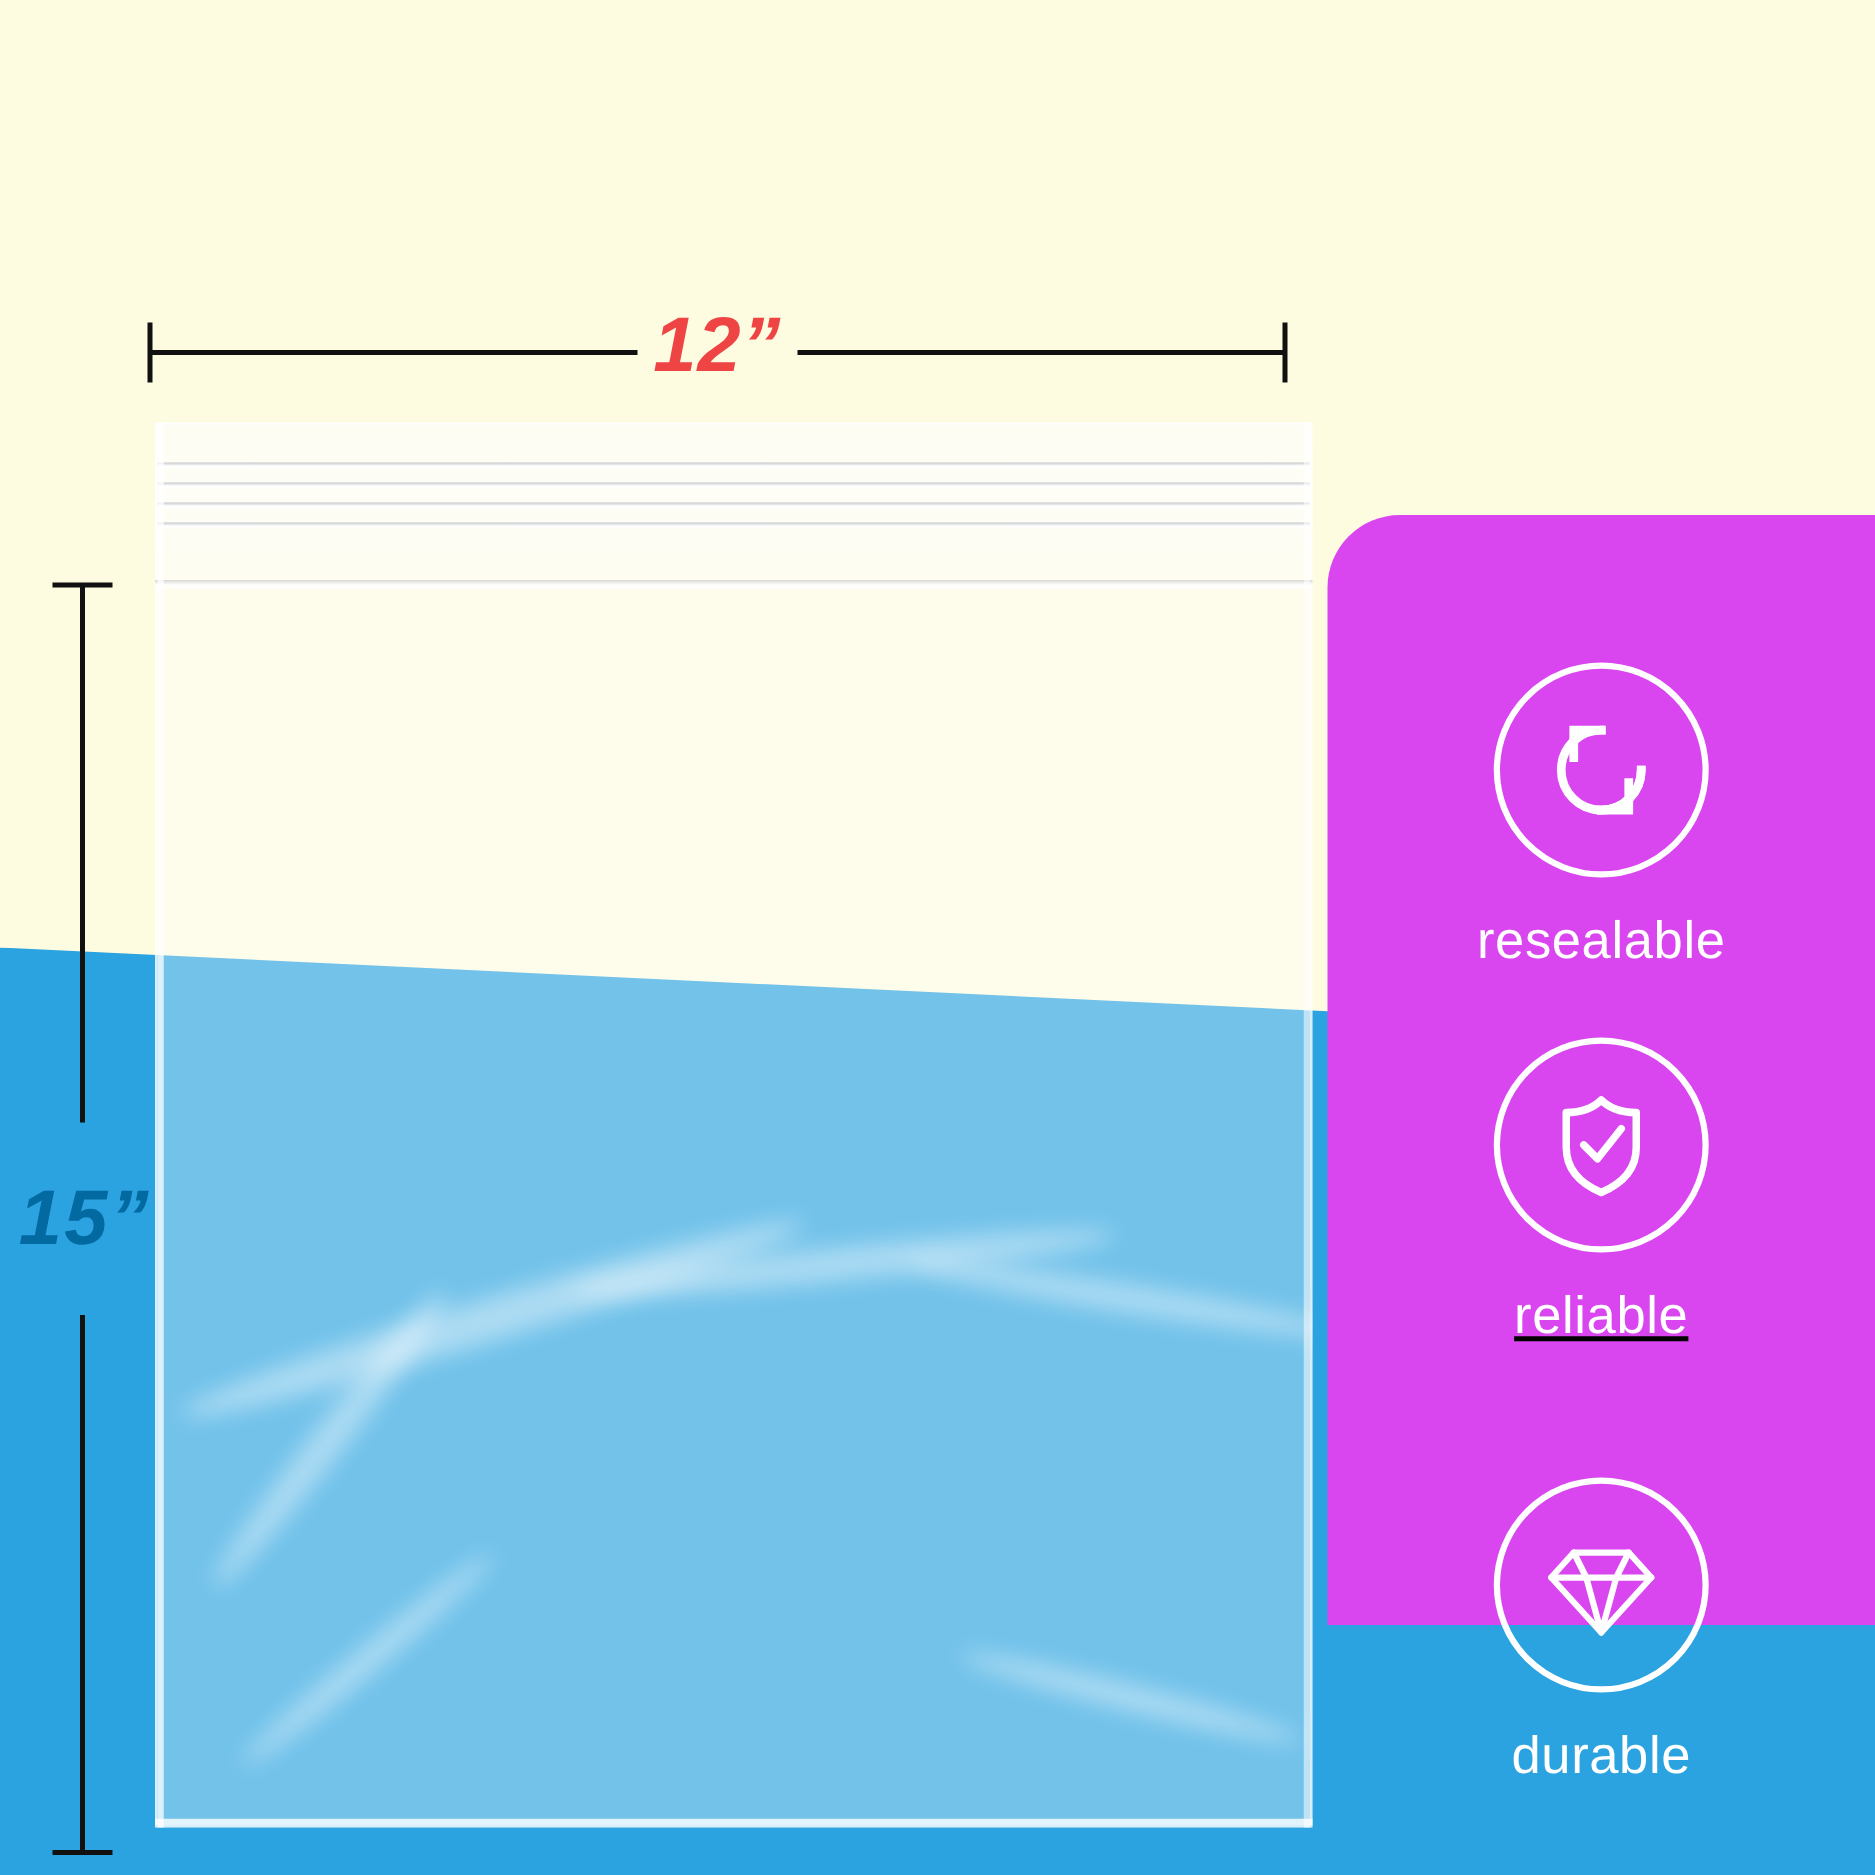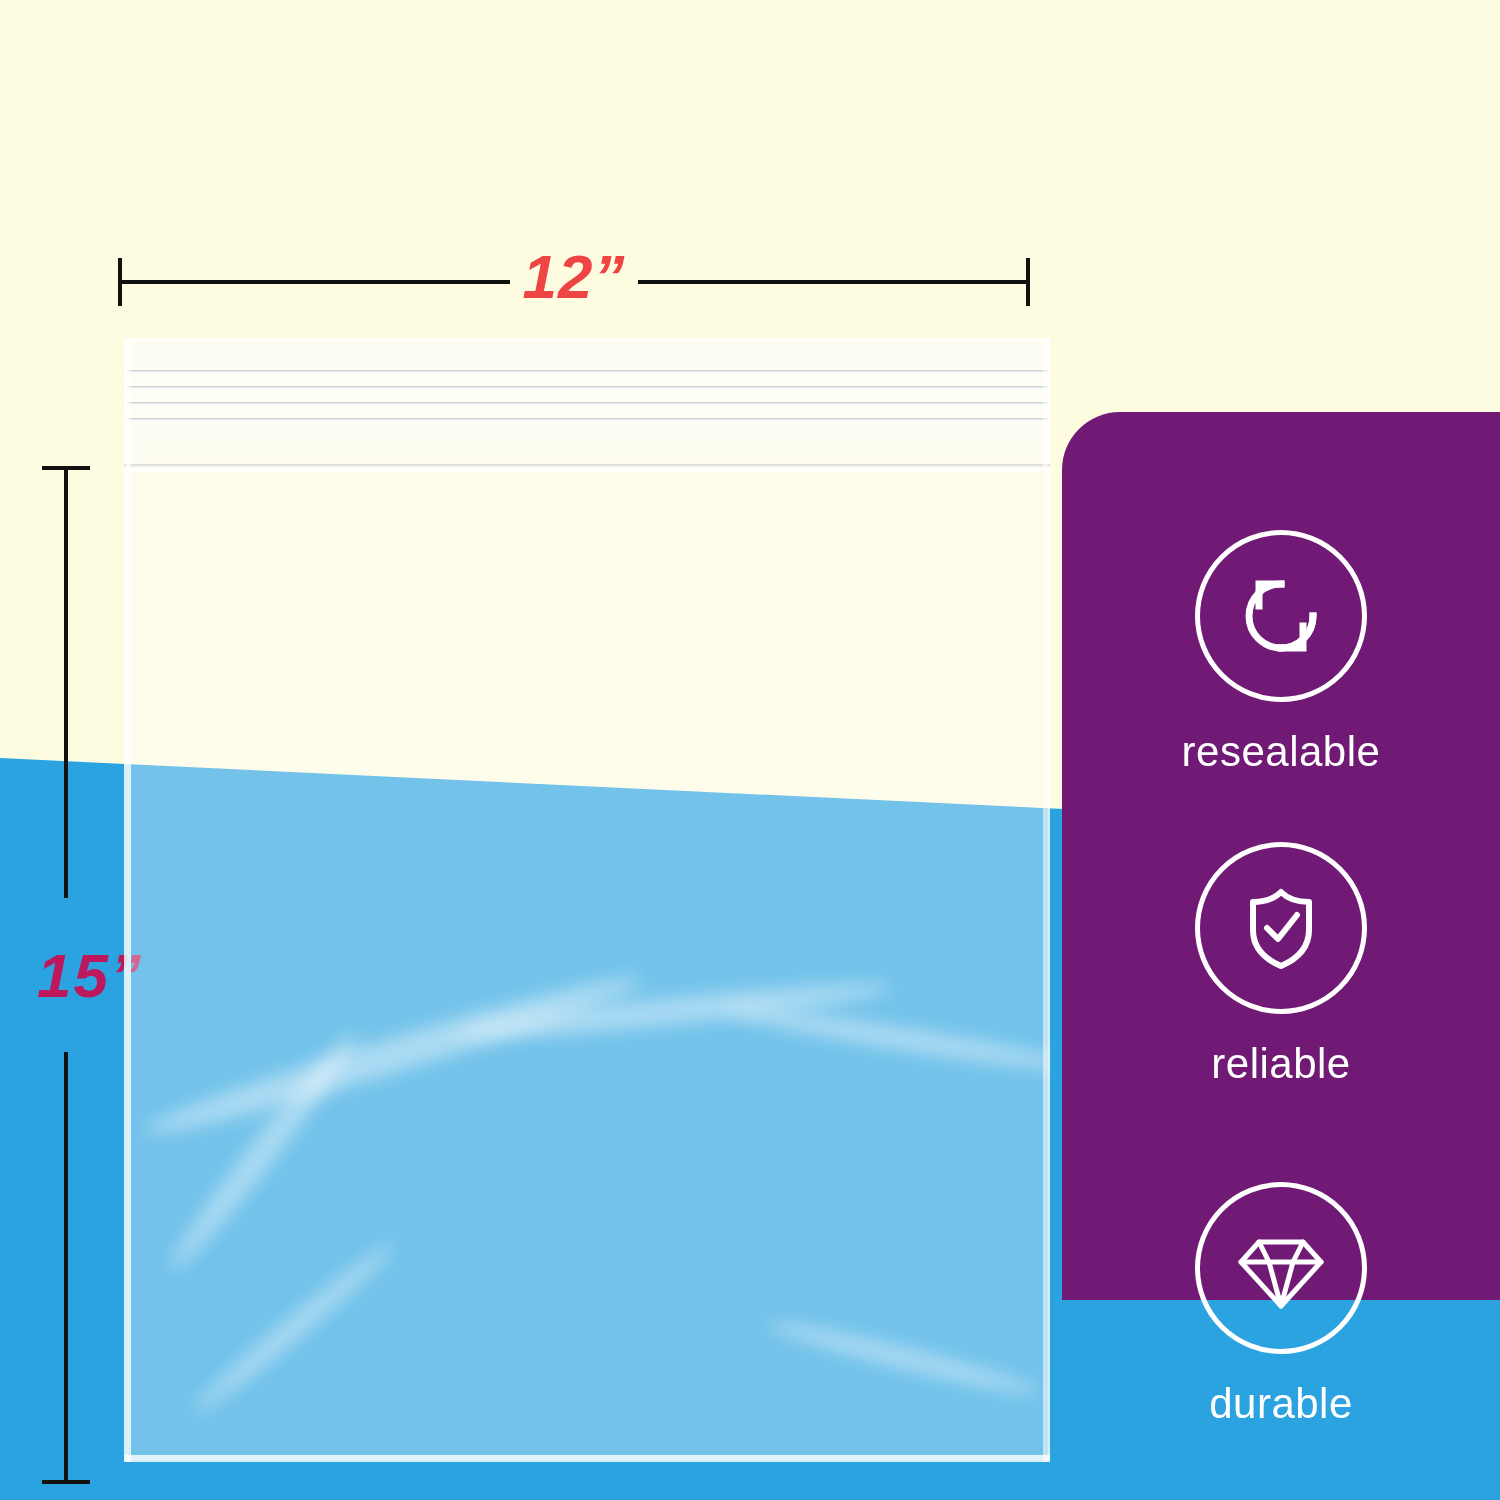--- a/index.html
+++ b/index.html
@@ -88,24 +88,23 @@
   .dim-v .rule.seg-a { top: 2px;   height: 430px; }
   .dim-v .rule.seg-b { bottom: 2px; height: 430px; }
   .dim-v .dim-label {
     position: absolute;
     left: 50%;
     top: 50%;
     transform: translate(-50%, -50%);
     font-size: 62px;
     font-weight: 700;
     font-style: italic;
-    color: #be185d;
+    color: #0369a1;
     letter-spacing: 2px;
     white-space: nowrap;
-    margin-left: 22px;
   }
 
   
   .headline {
     position: absolute;
     left: 82px; top: 78px;
     font-size: 92px;
     font-weight: 700;
     color: #F5C518;
     letter-spacing: 1px;
@@ -219,31 +218,31 @@
     left: 0; bottom: 2px;
     width: 100%; height: 5px;
     background: rgba(255,255,255,0.80);
   }
 
   
   .panel {
     position: absolute;
     left: 1062px; top: 412px;
     width: 438px; height: 888px;
-    background: #701a75;
+    background: #d946ef;
     border-top-left-radius: 58px;
   }
   .feature {
     position: absolute;
     left: 0;
     width: 438px;
     text-align: center;
   }
   .feature.f1 { top: 118px; }
-  .feature.f2 { top: 430px; }
+  .feature.f2 { top: 418px; text-decoration: underline; }
   .feature.f3 { top: 770px; }
   .feature .badge {
     width: 172px;
     height: 172px;
     margin: 0 auto;
     border: 5px solid #ffffff;
     border-radius: 50%;
     box-sizing: border-box;
     display: flex;
     align-items: center;

